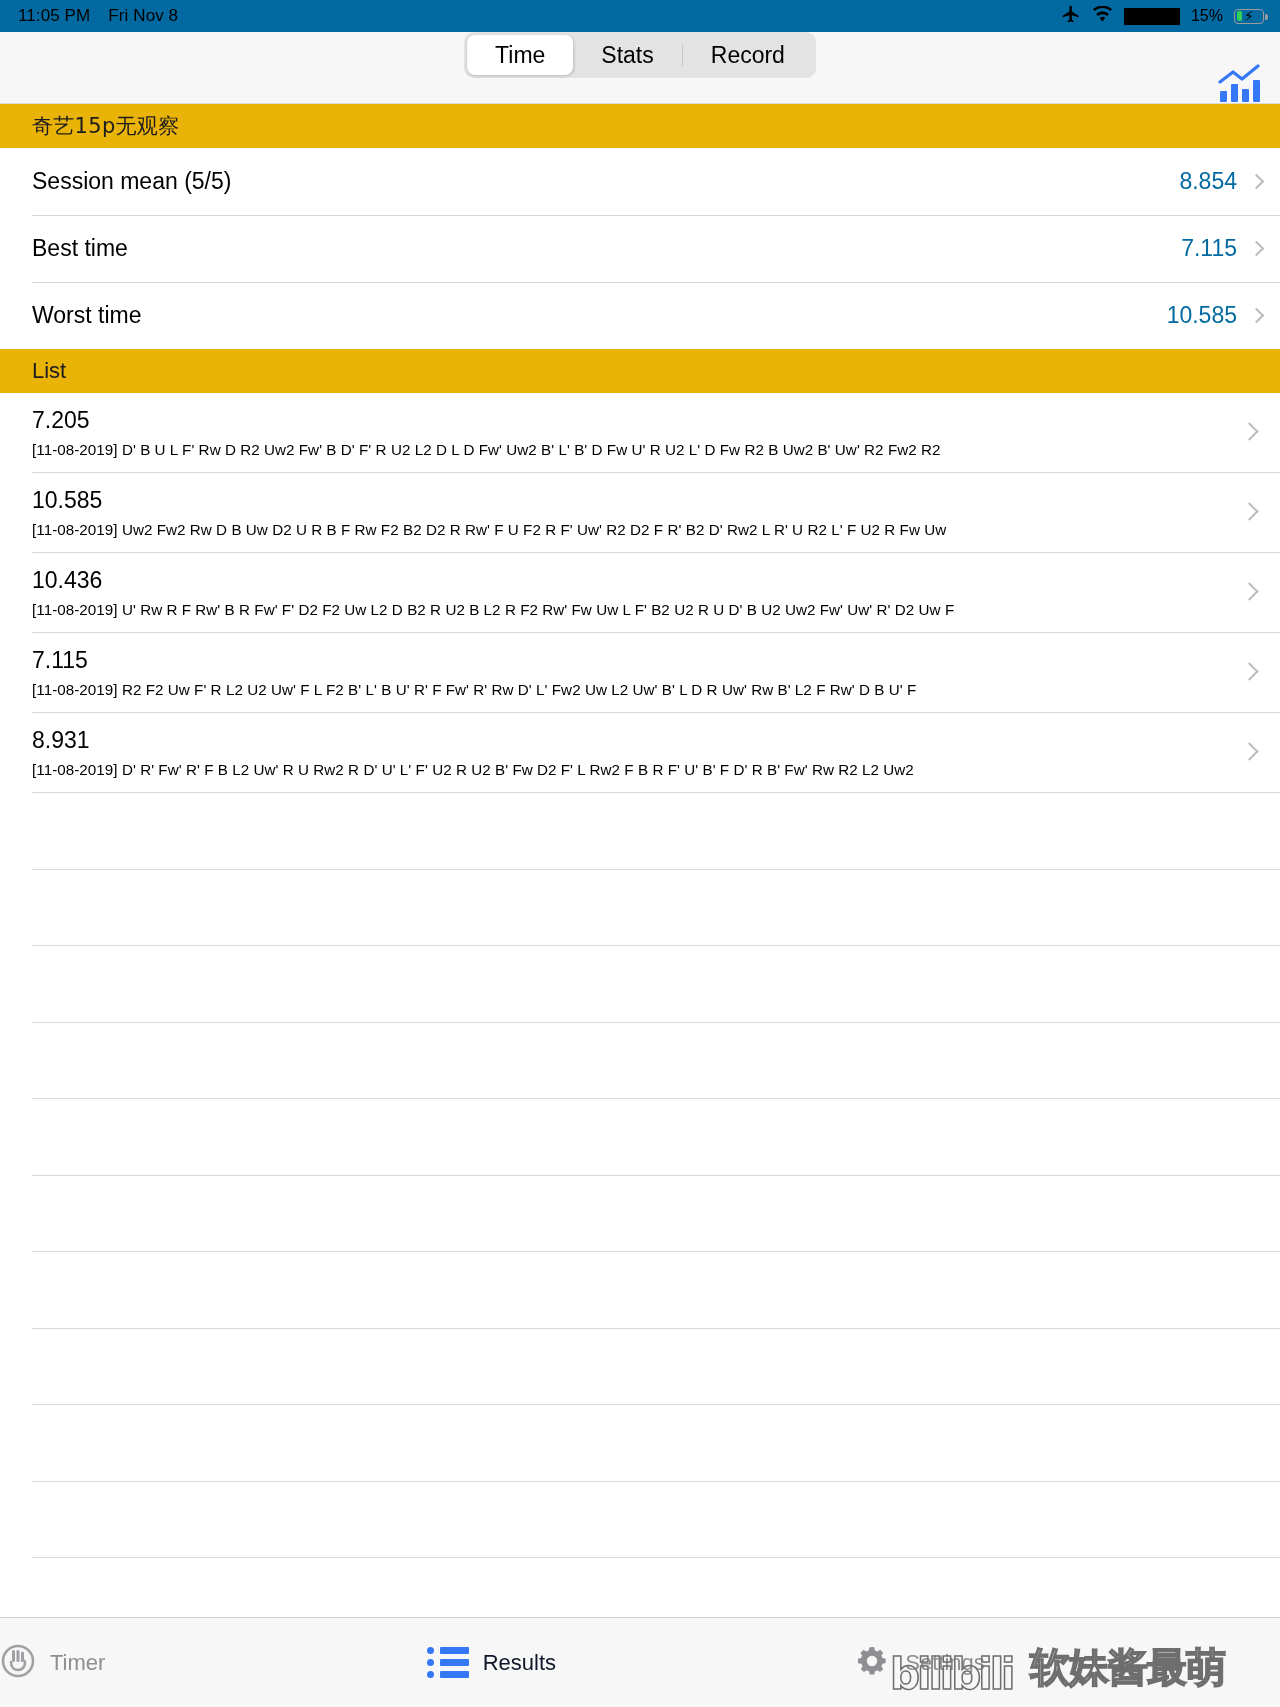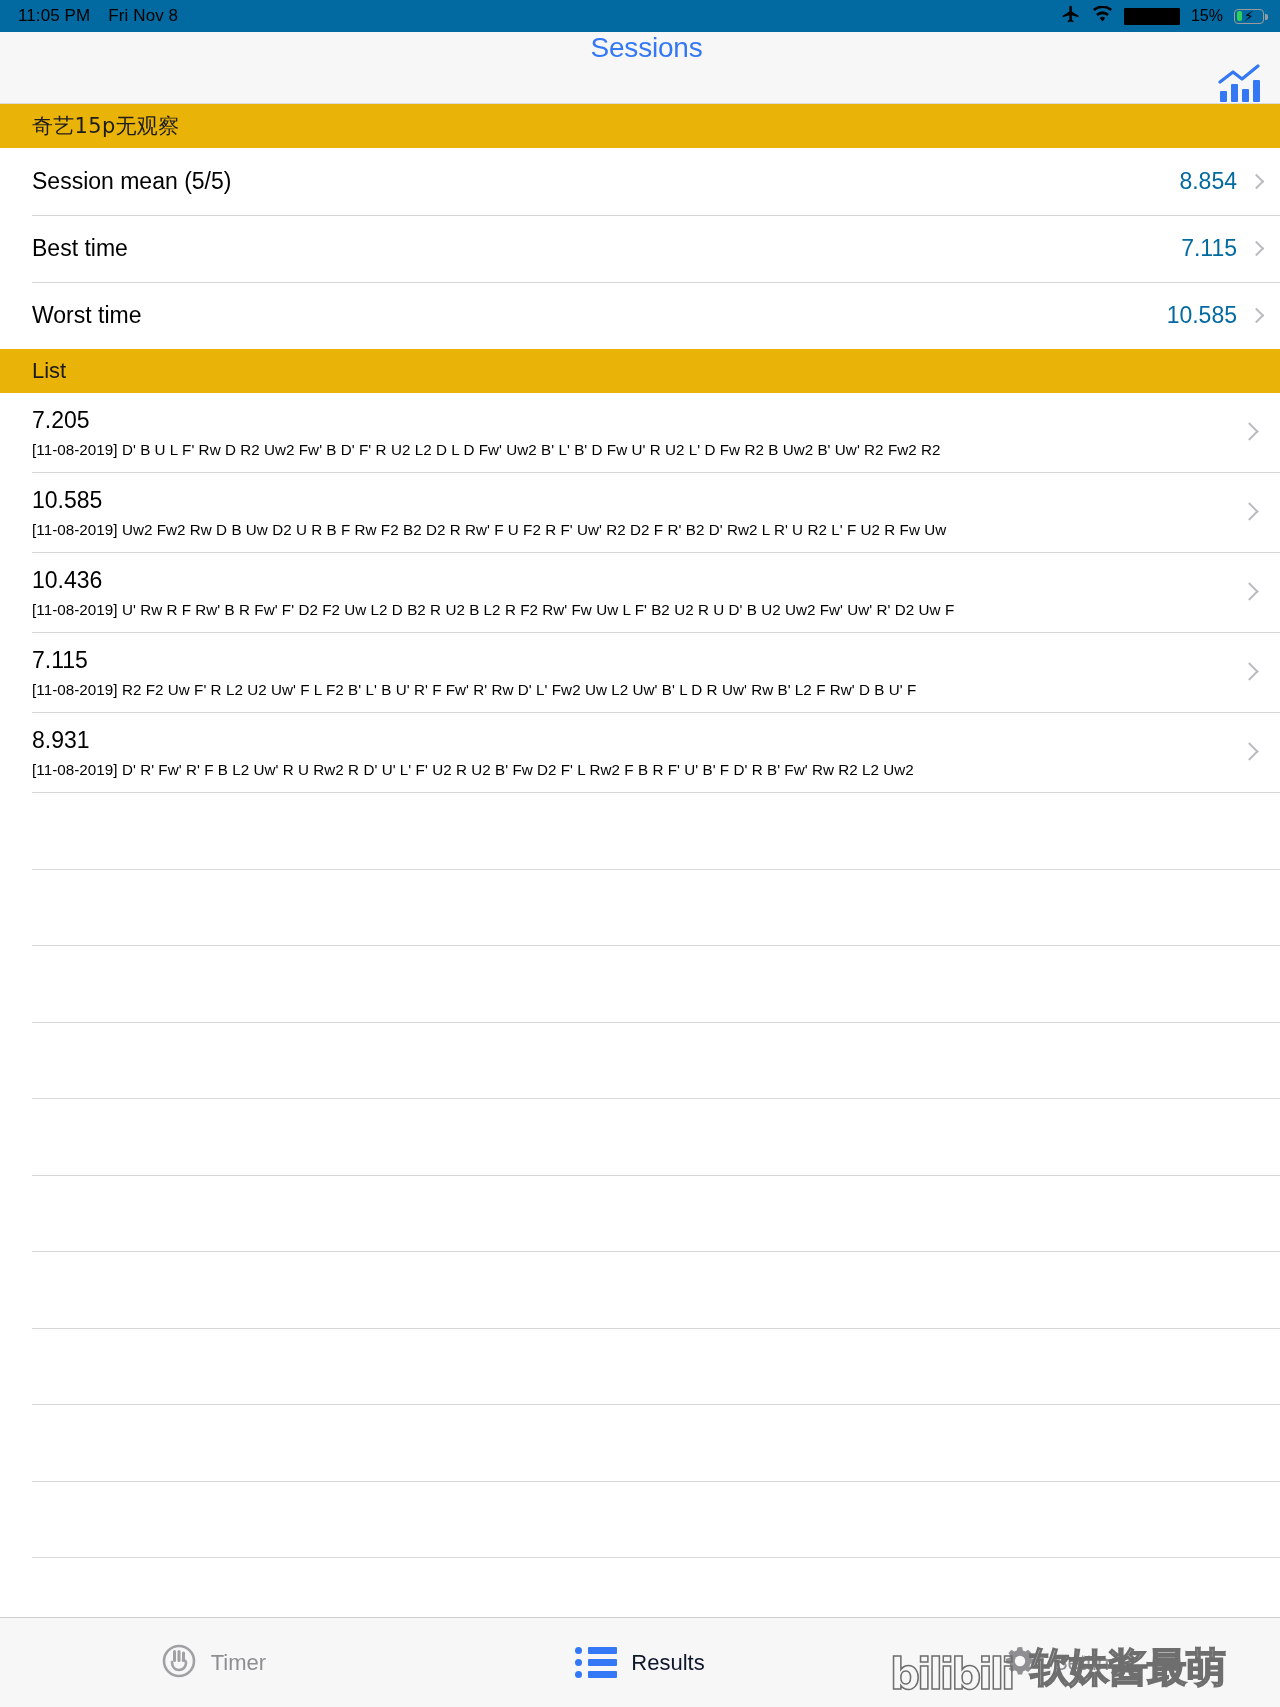--- a/index.html
+++ b/index.html
@@ -94,21 +94,21 @@
   .empty-row:before {
     content: ""; position: absolute; left: 32px; right: 0; bottom: 0; height: 1px; background: #d8d8d8;
   }
 
   
   .tabbar {
     position: absolute; left: 0; right: 0; bottom: 0; height: 90px;
     background: #f7f7f7; border-top: 1px solid #cfcfcf;
     display: flex; align-items: center;
   }
-  .tab { flex: 1; display: flex; align-items: center; justify-content: center; gap: 14px; cursor: pointer; }
+  .tab { flex: 1; display: flex; align-items: center; gap: 14px; cursor: pointer; }
   .tab .tlabel { font-size: 22px; color: #8e8e93; }
   .tab.active .tlabel { color: #0f172a; }
 
   .ic-list { display: flex; flex-direction: column; gap: 5px; }
   .ic-list .lr { display: flex; align-items: center; gap: 6px; }
   .ic-list .dot { width: 7px; height: 7px; border-radius: 50%; background: #3478f6; }
   .ic-list .bar { width: 29px; height: 7px; border-radius: 1px; background: #3478f6; }
 
   
   .wm {
@@ -143,20 +143,26 @@
       <span class="sb-pct">15%</span>
       <span class="battery">
         <span class="fill"></span>
           <span class="bolt">⚡</span>
       </span>
     </div>
   </div>
 
   <div class="navbar">
     <span class="nav-back">Sessions</span>
+    <div class="segmented">
+      <div class="seg active">Time</div>
+      <div class="seg">Stats</div>
+      <div class="seg-div"></div>
+      <div class="seg">Record</div>
+    </div>
     <div class="nav-right">
       <svg width="46" height="40" viewBox="0 0 46 40">
         <rect x="4" y="27" width="7" height="11" rx="1" fill="#3478f6"></rect>
         <rect x="15" y="20" width="7" height="18" rx="1" fill="#3478f6"></rect>
         <rect x="26" y="25" width="7" height="13" rx="1" fill="#3478f6"></rect>
         <rect x="37" y="16" width="7" height="22" rx="1" fill="#3478f6"></rect>
         <path d="M4 18 L17 8 L26 15 L42 2" stroke="#3478f6" stroke-width="3.2" fill="none" stroke-linecap="round" stroke-linejoin="round"></path>
       </svg>
     </div>
   </div>

